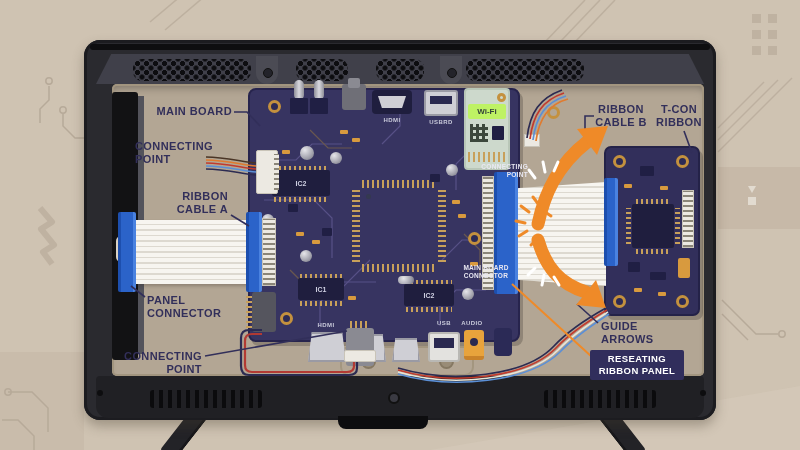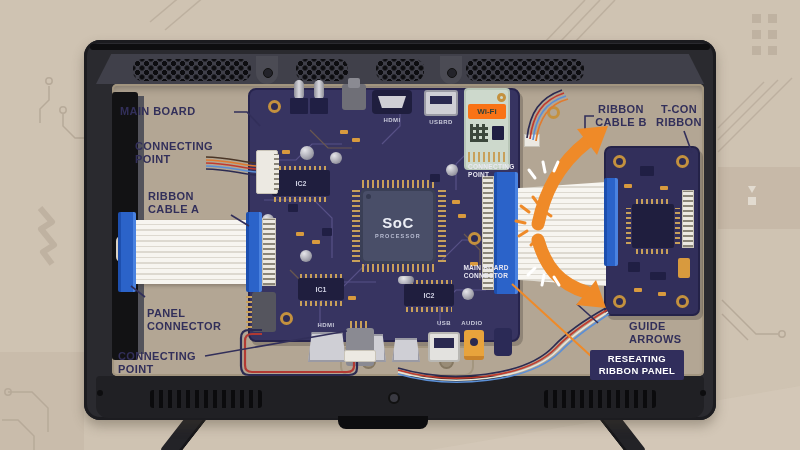--- a/index.html
+++ b/index.html
@@ -2,21 +2,21 @@
 <html><head>
 <meta charset="utf-8">
 <style>
   html,body{margin:0;padding:0;background:#cfc3b2;}
   .stage{position:relative;width:800px;height:450px;overflow:hidden;background:#cfc3b2;
          font-family:"Liberation Sans",sans-serif;}
   .abs{position:absolute;}
   .pre{white-space:pre-line;}
   .callout{position:absolute;color:#322f5a;font-weight:bold;font-size:11px;line-height:1.2;
            letter-spacing:.4px;white-space:pre-line;z-index:9;}
-  .ta-r{}.ta-c{text-align:center}
+  .ta-r{text-align:right}.ta-c{text-align:center}
   .onboard{position:absolute;color:#e9e8f2;font-weight:bold;font-size:6.5px;line-height:1.25;
            letter-spacing:.3px;white-space:pre-line;z-index:8;}
   .portlabel{position:absolute;color:#c9cadb;font-weight:bold;font-size:6px;letter-spacing:.4px;
              text-align:center;z-index:6;}
   .ring{position:absolute;width:13px;height:13px;border-radius:50%;border:3px solid #c4913e;
         background:#2d2b55;box-sizing:border-box;z-index:5;}
   .cap{position:absolute;border-radius:50%;background:radial-gradient(circle at 35% 30%,#e6e6ea,#9d9da8 65%,#6d6d79);z-index:5;}
   .res{position:absolute;width:8px;height:4px;background:#d89a3e;border-radius:1px;z-index:5;}
   .mini{position:absolute;background:#201f44;border-radius:1px;z-index:5;}
   .chip{position:absolute;background:#1f1e3e;border-radius:2px;color:#cfd0e2;font-weight:bold;
@@ -142,43 +142,38 @@
   <div class="abs" style="left:372px;top:90px;width:40px;height:24px;background:#1f1e3e;border-radius:4px;z-index:5"></div>
   <div class="abs" style="left:378px;top:96px;width:28px;height:12px;background:#cfcfd5;clip-path:polygon(0 0,100% 0,86% 100%,14% 100%);z-index:6"></div>
   <div class="portlabel" style="left:372px;top:117px;width:40px">HDMI</div>
 
   <div class="abs" style="left:424px;top:90px;width:34px;height:26px;background:#cfcfd5;border:2px solid #9a9aa4;border-radius:3px;box-sizing:border-box;z-index:5"></div>
   <div class="abs" style="left:430px;top:96px;width:22px;height:8px;background:#2a2950;z-index:6"></div>
   <div class="portlabel" style="left:424px;top:119px;width:34px">USBRD</div>
 
   <div class="abs" style="left:464px;top:88px;width:46px;height:82px;background:#cdd9cc;border:2px solid #b9c7b8;border-radius:4px;box-sizing:border-box;z-index:5"></div>
   <div class="abs" style="left:497px;top:93px;width:9px;height:9px;border-radius:50%;border:3px solid #c4913e;box-sizing:border-box;background:#cdd9cc;z-index:6"></div>
-  <div class="abs" style="left:468px;top:104px;width:38px;height:15px;background:#f97316;border-radius:2px;z-index:6;display:flex;align-items:center;justify-content:center">
+  <div class="abs" style="left:468px;top:104px;width:38px;height:15px;background:#bef264;border-radius:2px;z-index:6;display:flex;align-items:center;justify-content:center">
     <span style="font-size:8px;font-weight:bold;color:#33423a">Wi-Fi</span>
   </div>
   <div class="abs" style="left:470px;top:124px;width:18px;height:18px;z-index:6;
        background-image:repeating-linear-gradient(0deg,#3c483c 0 3px,transparent 3px 6px),repeating-linear-gradient(90deg,#3c483c 0 3px,transparent 3px 6px)"></div>
   <div class="mini" style="left:492px;top:126px;width:12px;height:14px;z-index:6"></div>
   <div class="pins-h" style="left:468px;top:152px;width:38px;height:10px;z-index:6"></div>
 
   <div class="pins-h" style="left:274px;top:166px;width:54px;height:5px"></div>
   <div class="chip" style="left:272px;top:170px;width:58px;height:26px;font-size:7px">
     <span>IC2</span>
   </div>
   <div class="pins-h" style="left:274px;top:197px;width:54px;height:5px"></div>
 
   <div class="pins-v" style="left:352px;top:190px;width:8px;height:72px"></div>
   <div class="pins-v" style="left:438px;top:190px;width:8px;height:72px"></div>
   <div class="pins-h" style="left:362px;top:180px;width:72px;height:8px"></div>
   <div class="pins-h" style="left:362px;top:264px;width:72px;height:8px"></div>
-  <div class="abs" style="left:360px;top:188px;width:76px;height:76px;background:#494e68;border:3px solid #3a3f56;border-radius:7px;box-sizing:border-box;z-index:5;
-              display:flex;flex-direction:column;align-items:center;justify-content:center">
-    <span style="font-size:15px;font-weight:bold;color:#eceef6;letter-spacing:.5px">SoC</span>
-    <span style="font-size:5.5px;font-weight:bold;color:#b9bdd3;letter-spacing:1.2px;margin-top:2px">PROCESSOR</span>
-  </div>
   <div class="abs" style="left:366px;top:194px;width:5px;height:5px;border-radius:50%;background:#343950;z-index:6"></div>
 
   <div class="cap" style="left:300px;top:146px;width:14px;height:14px"></div>
   <div class="cap" style="left:330px;top:152px;width:12px;height:12px"></div>
   <div class="cap" style="left:262px;top:214px;width:12px;height:12px"></div>
   <div class="cap" style="left:446px;top:164px;width:12px;height:12px"></div>
   <div class="cap" style="left:300px;top:250px;width:12px;height:12px"></div>
   <div class="cap" style="left:462px;top:288px;width:12px;height:12px"></div>
   <div class="res" style="left:340px;top:130px"></div>
   <div class="res" style="left:352px;top:138px"></div>
@@ -327,29 +322,29 @@
         <path d="M544,275 l-2,10"></path>
         <path d="M554,277 l5,8"></path>
     </g>
   </svg>
 
   <div class="callout ta-r" style="left:120px;top:105px;width:112px">MAIN BOARD</div>
   <div class="callout" style="left:135px;top:140px;width:84px">CONNECTING
 POINT</div>
   <div class="callout ta-r" style="left:148px;top:190px;width:80px">RIBBON
 CABLE A</div>
-  <div class="callout" style="left:147px;top:307px;width:90px">PANEL
+  <div class="callout" style="left:147px;top:294px;width:90px">PANEL
 CONNECTOR</div>
   <div class="callout ta-r" style="left:118px;top:350px;width:84px">CONNECTING
 POINT</div>
   <div class="callout ta-c" style="left:586px;top:103px;width:70px">RIBBON
 CABLE B</div>
   <div class="callout ta-c" style="left:654px;top:103px;width:50px">T-CON
 RIBBON</div>
-  <div class="callout" style="left:629px;top:320px;width:70px">GUIDE
+  <div class="callout" style="left:601px;top:320px;width:70px">GUIDE
 ARROWS</div>
 
   <div class="onboard ta-r" style="left:468px;top:163px;width:60px">CONNECTING
 POINT</div>
   <div class="onboard ta-c" style="left:460px;top:264px;width:52px">MAIN BOARD
 CONNECTOR</div>
 
   <div class="abs" style="left:590px;top:350px;width:94px;height:30px;background:#312e5c;border-radius:2px;z-index:9;
               display:flex;align-items:center;justify-content:center;text-align:center">
     <span class="pre" style="color:#fff;font-weight:bold;font-size:9.5px;line-height:1.3;letter-spacing:.4px">RESEATING

